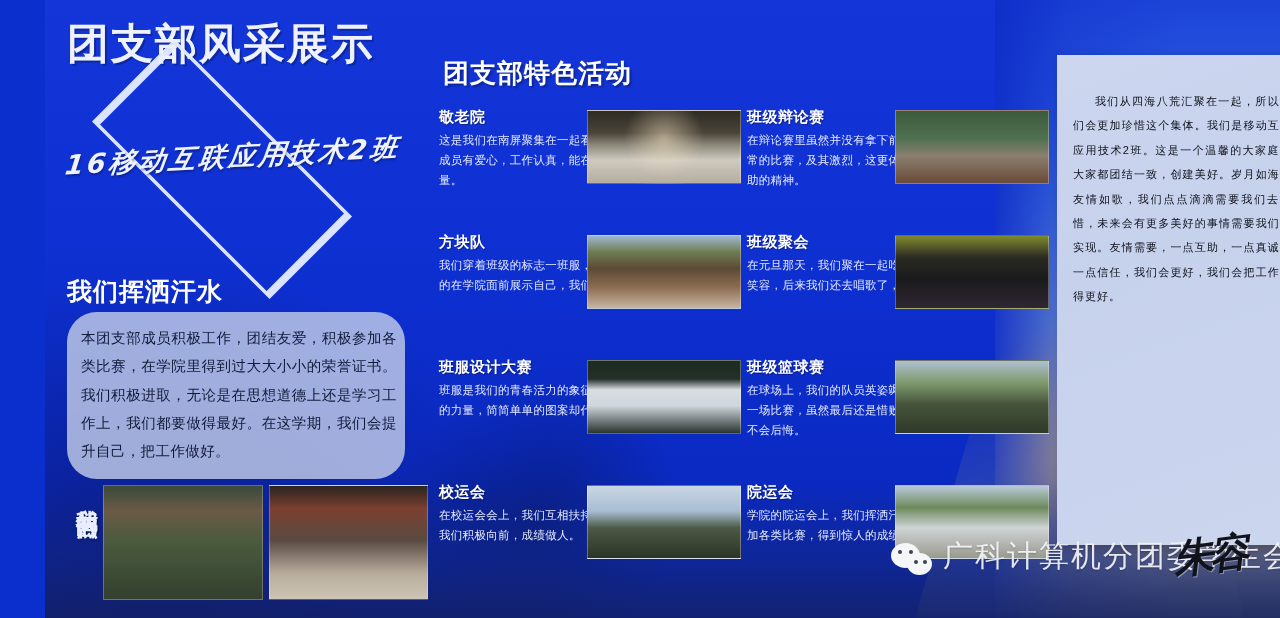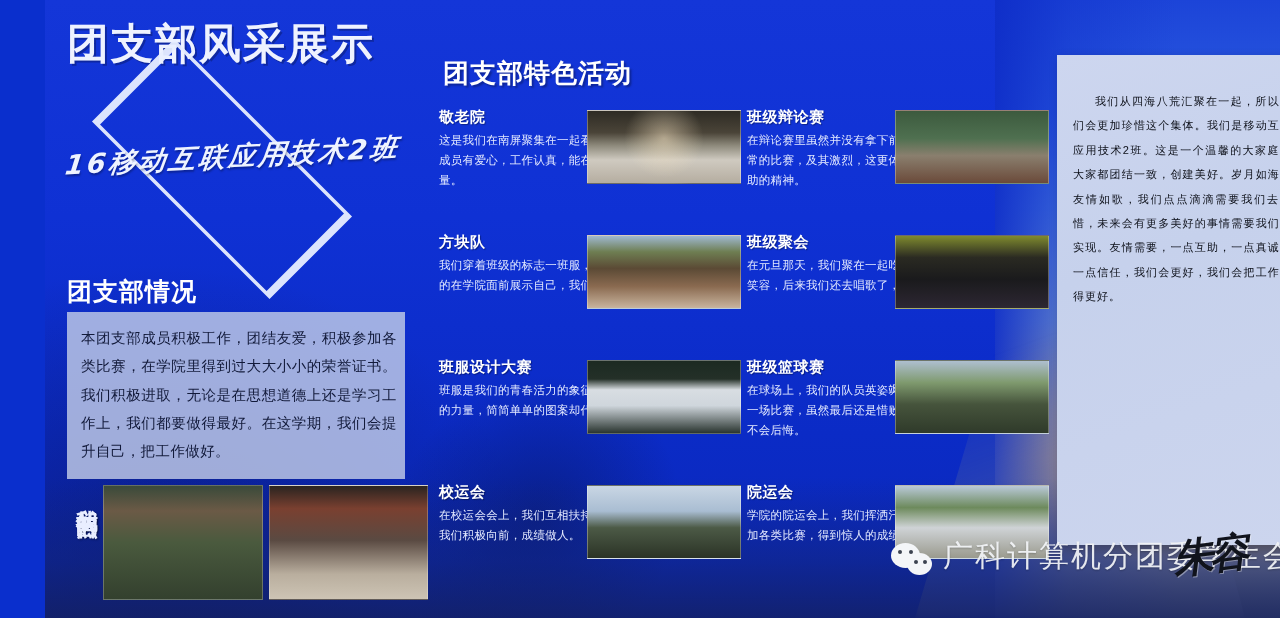--- a/index.html
+++ b/index.html
@@ -72,20 +72,21 @@
   .sub-cn{
     position:absolute;left:22px;top:275px;
     font-size:25px;font-weight:bold;color:#ffffff;letter-spacing:1px;
     font-family:"DejaVu Sans","Liberation Sans",sans-serif;
   }
   .para-box{
     position:absolute;left:22px;top:312px;width:338px;
     background:rgba(198,208,232,.80);
     padding:12px 8px 14px 14px;
     box-sizing:border-box;
+    border-radius:30px;
   }
   .para-box p{
     margin:0;font-size:14.5px;line-height:1.95;color:#121a3a;
     font-family:"DejaVu Sans","Liberation Sans",sans-serif;
     letter-spacing:.4px;text-align:justify;
   }
   .photo-label{
     position:absolute;left:28px;top:492px;width:26px;
     font-size:22px;font-weight:bold;color:#e9eeff;line-height:1.12;
     writing-mode:vertical-rl;letter-spacing:2px;
@@ -196,21 +197,21 @@
   <div class="bg-bottom"></div>
 
   <div class="left">
 
     <div class="main-title">团支部风采展示</div>
 
     <div class="diamond"></div>
 
     <div class="class-name">16移动互联应用技术2班</div>
 
-    <div class="sub-cn">团支部情况</div>
+    <div class="sub-cn">我们挥洒汗水</div>
 
     <div class="para-box">
       <p>本团支部成员积极工作，团结友爱，积极参加各类比赛，在学院里得到过大大小小的荣誉证书。我们积极进取，无论是在思想道德上还是学习工作上，我们都要做得最好。在这学期，我们会提升自己，把工作做好。</p>
     </div>
 
     <div class="photo-label">我们的合照</div>
 
     <div class="photo-strip">
       <div class="ph ph-army"></div>
       <div class="ph ph-group"></div>

